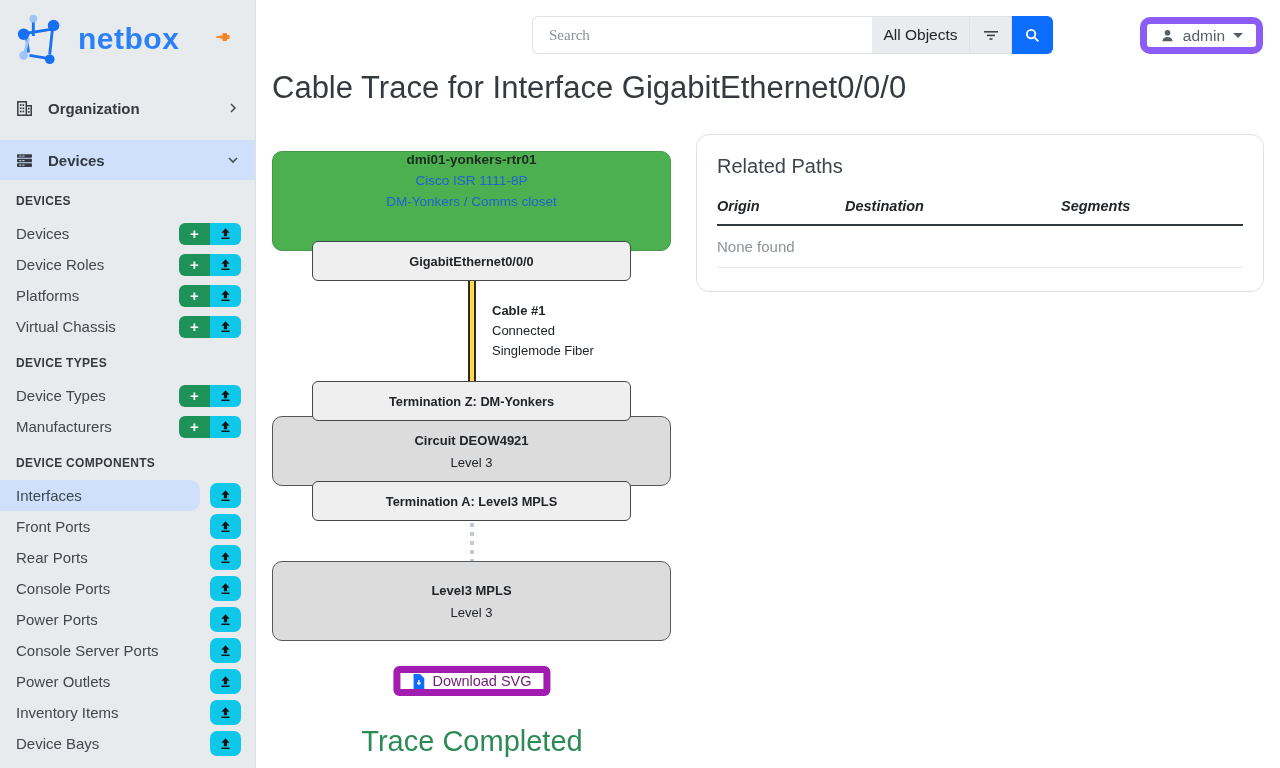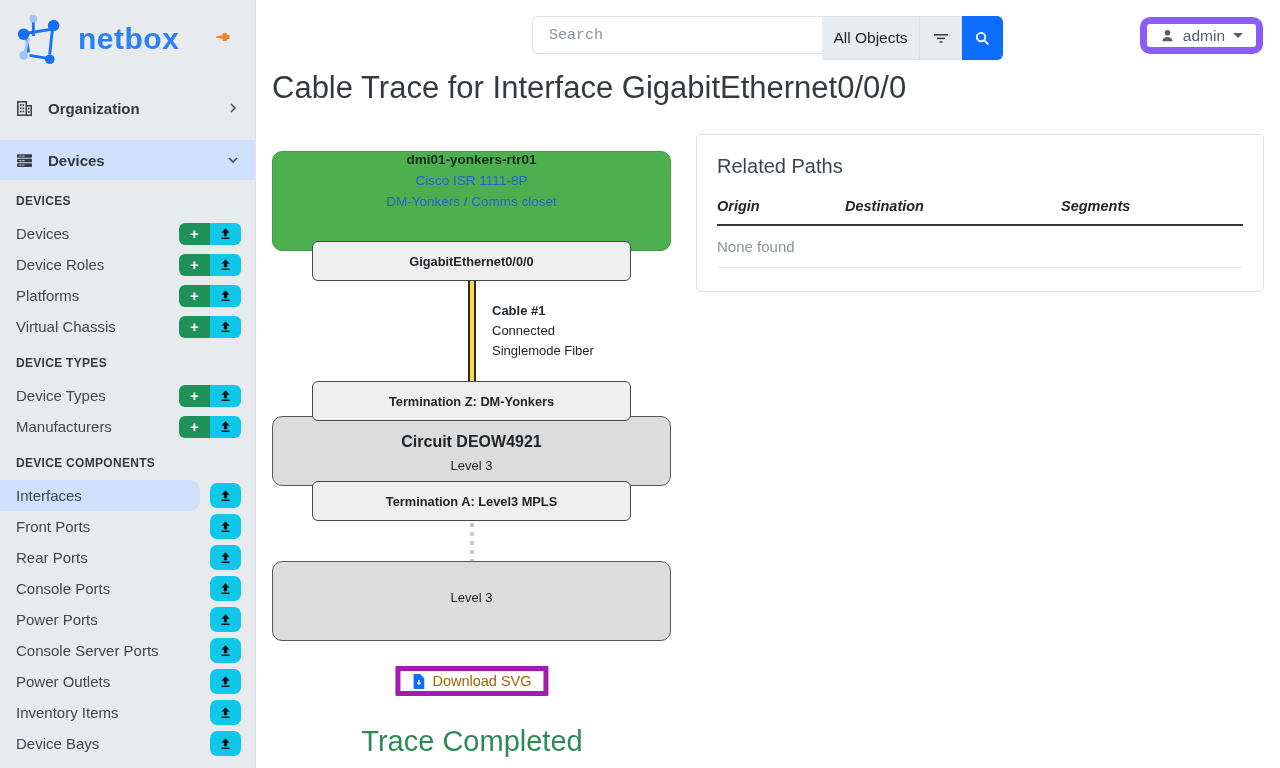--- a/index.html
+++ b/index.html
@@ -34,25 +34,25 @@
              line-height:1; display:flex; align-items:center; justify-content:center; cursor:pointer; }
   .btn-import { width:31px; height:22px; background:#0fc7e8; border:none;
              border-radius:0 6px 6px 0; display:flex; align-items:center;
              justify-content:center; cursor:pointer; }
   .btn-import.solo { border-radius:7px; height:25px; }
 
   
   .main { margin-left:256px; position:relative; height:768px; }
   .topbar { height:70px; position:relative; }
   .search-group { position:absolute; left:276px; top:16px; height:38px; display:flex; }
-  .search-input { width:290px; height:38px; border:1px solid #dee2e6; border-right:none;
+  .search-input { width:340px; height:38px; border:1px solid #dee2e6; border-right:none;
              border-radius:6px 0 0 6px; padding:0 16px; font-size:15px; color:#212529;
-             font-family:Liberation Mono, monospace; outline:none; }
+             font-family:Liberation Serif, serif; outline:none; }
   .search-input::placeholder { color:#8a9299; }
-  .seg { height:44px; display:flex; align-items:center; justify-content:center;
+  .seg { height:38px; display:flex; align-items:center; justify-content:center;
          background:#e9ecef; border:1px solid #dee2e6; border-left:none; }
   .seg-scope { width:98px; font-size:15.5px; color:#212529; cursor:pointer; }
   .seg-filter { width:42px; cursor:pointer; }
   .seg-search { width:41px; background:#0d6efd; border-color:#0d6efd;
                 border-radius:0 6px 6px 0; cursor:pointer; }
   .admin-btn { position:absolute; right:17px; top:17px; height:37px; padding:0 13px;
                border:7px solid #8b5cf6; border-radius:10px; background:#fff;
                display:flex; align-items:center; gap:8px; color:#565e66;
                font-size:15.5px; cursor:pointer; }
   .caret-down { width:0; height:0; border-left:5px solid transparent;
@@ -70,41 +70,41 @@
   .dev-name { font-weight:700; font-size:13.5px; color:#1c2b20; }
   .dev-link { display:block; color:#1f64d1; font-size:13.5px; margin-top:6px;
               text-decoration:none; cursor:pointer; }
   .att-box { position:absolute; left:40px; width:319px; height:40px; background:#efefef;
              border:1px solid #43484d; border-radius:6px; display:flex; align-items:center;
              justify-content:center; font-weight:700; font-size:12.8px; color:#212529;
              z-index:3; }
   .big-box { position:absolute; left:0; width:399px; background:#dcdcdc;
              border:1px solid #54595e; border-radius:10px; text-align:center;
              color:#212529; z-index:1; }
-  .bb-title { font-weight:700; font-size:16px; }
+  .bb-title { font-weight:700; font-size:13px; }
   .bb-sub { font-size:13px; margin-top:7px; }
   .cable-line { position:absolute; left:196px; top:130px; width:8px; height:100px;
                 background:#ffd94a; border-left:2px solid #2b2b2b;
                 border-right:2px solid #2b2b2b; z-index:2; }
   .cable-label { position:absolute; left:220px; top:150px; font-size:13px;
                  line-height:20px; color:#212529; z-index:4; }
   .cable-label b { font-size:13px; }
   .dashed-line { position:absolute; left:198px; top:372px; width:4px; height:38px;
                  background:repeating-linear-gradient(to bottom,#c3cad1 0 4px,transparent 4px 9px);
                  z-index:2; }
   .download-btn { position:absolute; left:50%; transform:translateX(-50%); top:515px;
-                  height:30px; padding:0 12px; background:#fff; border:5px solid #a21caf;
-                  border-radius:1px; color:#a16207; font-size:14.5px; display:flex;
+                  height:30px; padding:0 12px; background:#fff; border:7px solid #a21caf;
+                  border-radius:6px; color:#701a75; font-size:14.5px; display:flex;
                   align-items:center; gap:7px; cursor:pointer;
                   font-family:"Liberation Sans",sans-serif; }
   .trace-status { position:absolute; left:0; width:100%; top:574px; text-align:center;
                   font-size:29px; font-weight:500; color:#2d8a56; }
 
   
-  .card { flex:1; margin-left:24px; border:1px solid #dee2e6; border-radius:5px;
+  .card { flex:1; margin-left:24px; border:1px solid #dee2e6; border-radius:13px;
           height:158px; padding:14px 20px; background:#fff; }
   .card-title { font-size:20px; font-weight:400; color:#3d444b; margin:6px 0 16px; }
   .rp-table { width:100%; border-collapse:collapse; }
   .rp-table th { text-align:left; font-size:14.5px; font-weight:700; color:#212529;
                  padding:4px 0 10px; border-bottom:2px solid #33383c;font-style:italic; }
   .rp-table th.c1 { width:128px; } .rp-table th.c2 { width:216px; }
   .rp-table td { font-size:15px; color:#8d949c; padding:12px 0;
                  border-bottom:1px solid #e7eaed; }
 </style>
 </head>
@@ -411,20 +411,21 @@
       <div class="big-box" style="top:265px;height:70px;padding-top:16px">
         <div class="bb-title">Circuit DEOW4921</div>
         <div class="bb-sub">Level 3</div>
       </div>
 
       <div class="att-box" style="top:330px">Termination A: Level3 MPLS</div>
 
       <div class="dashed-line"></div>
 
       <div class="big-box" style="top:410px;height:80px;padding-top:21px">
+        <div class="bb-title">Level3 MPLS</div>
         <div class="bb-sub">Level 3</div>
       </div>
 
       <button class="download-btn">
         <svg width="13" height="15" viewBox="0 0 12 14">
           <path d="M1 0h6l4 4v10H1z" fill="#0d6efd"></path>
           <path d="M6 5.5v4M4.4 8l1.6 1.7L7.6 8" stroke="#fff" stroke-width="1.2" fill="none"></path>
         </svg>
         <span>Download SVG</span>
       </button>

